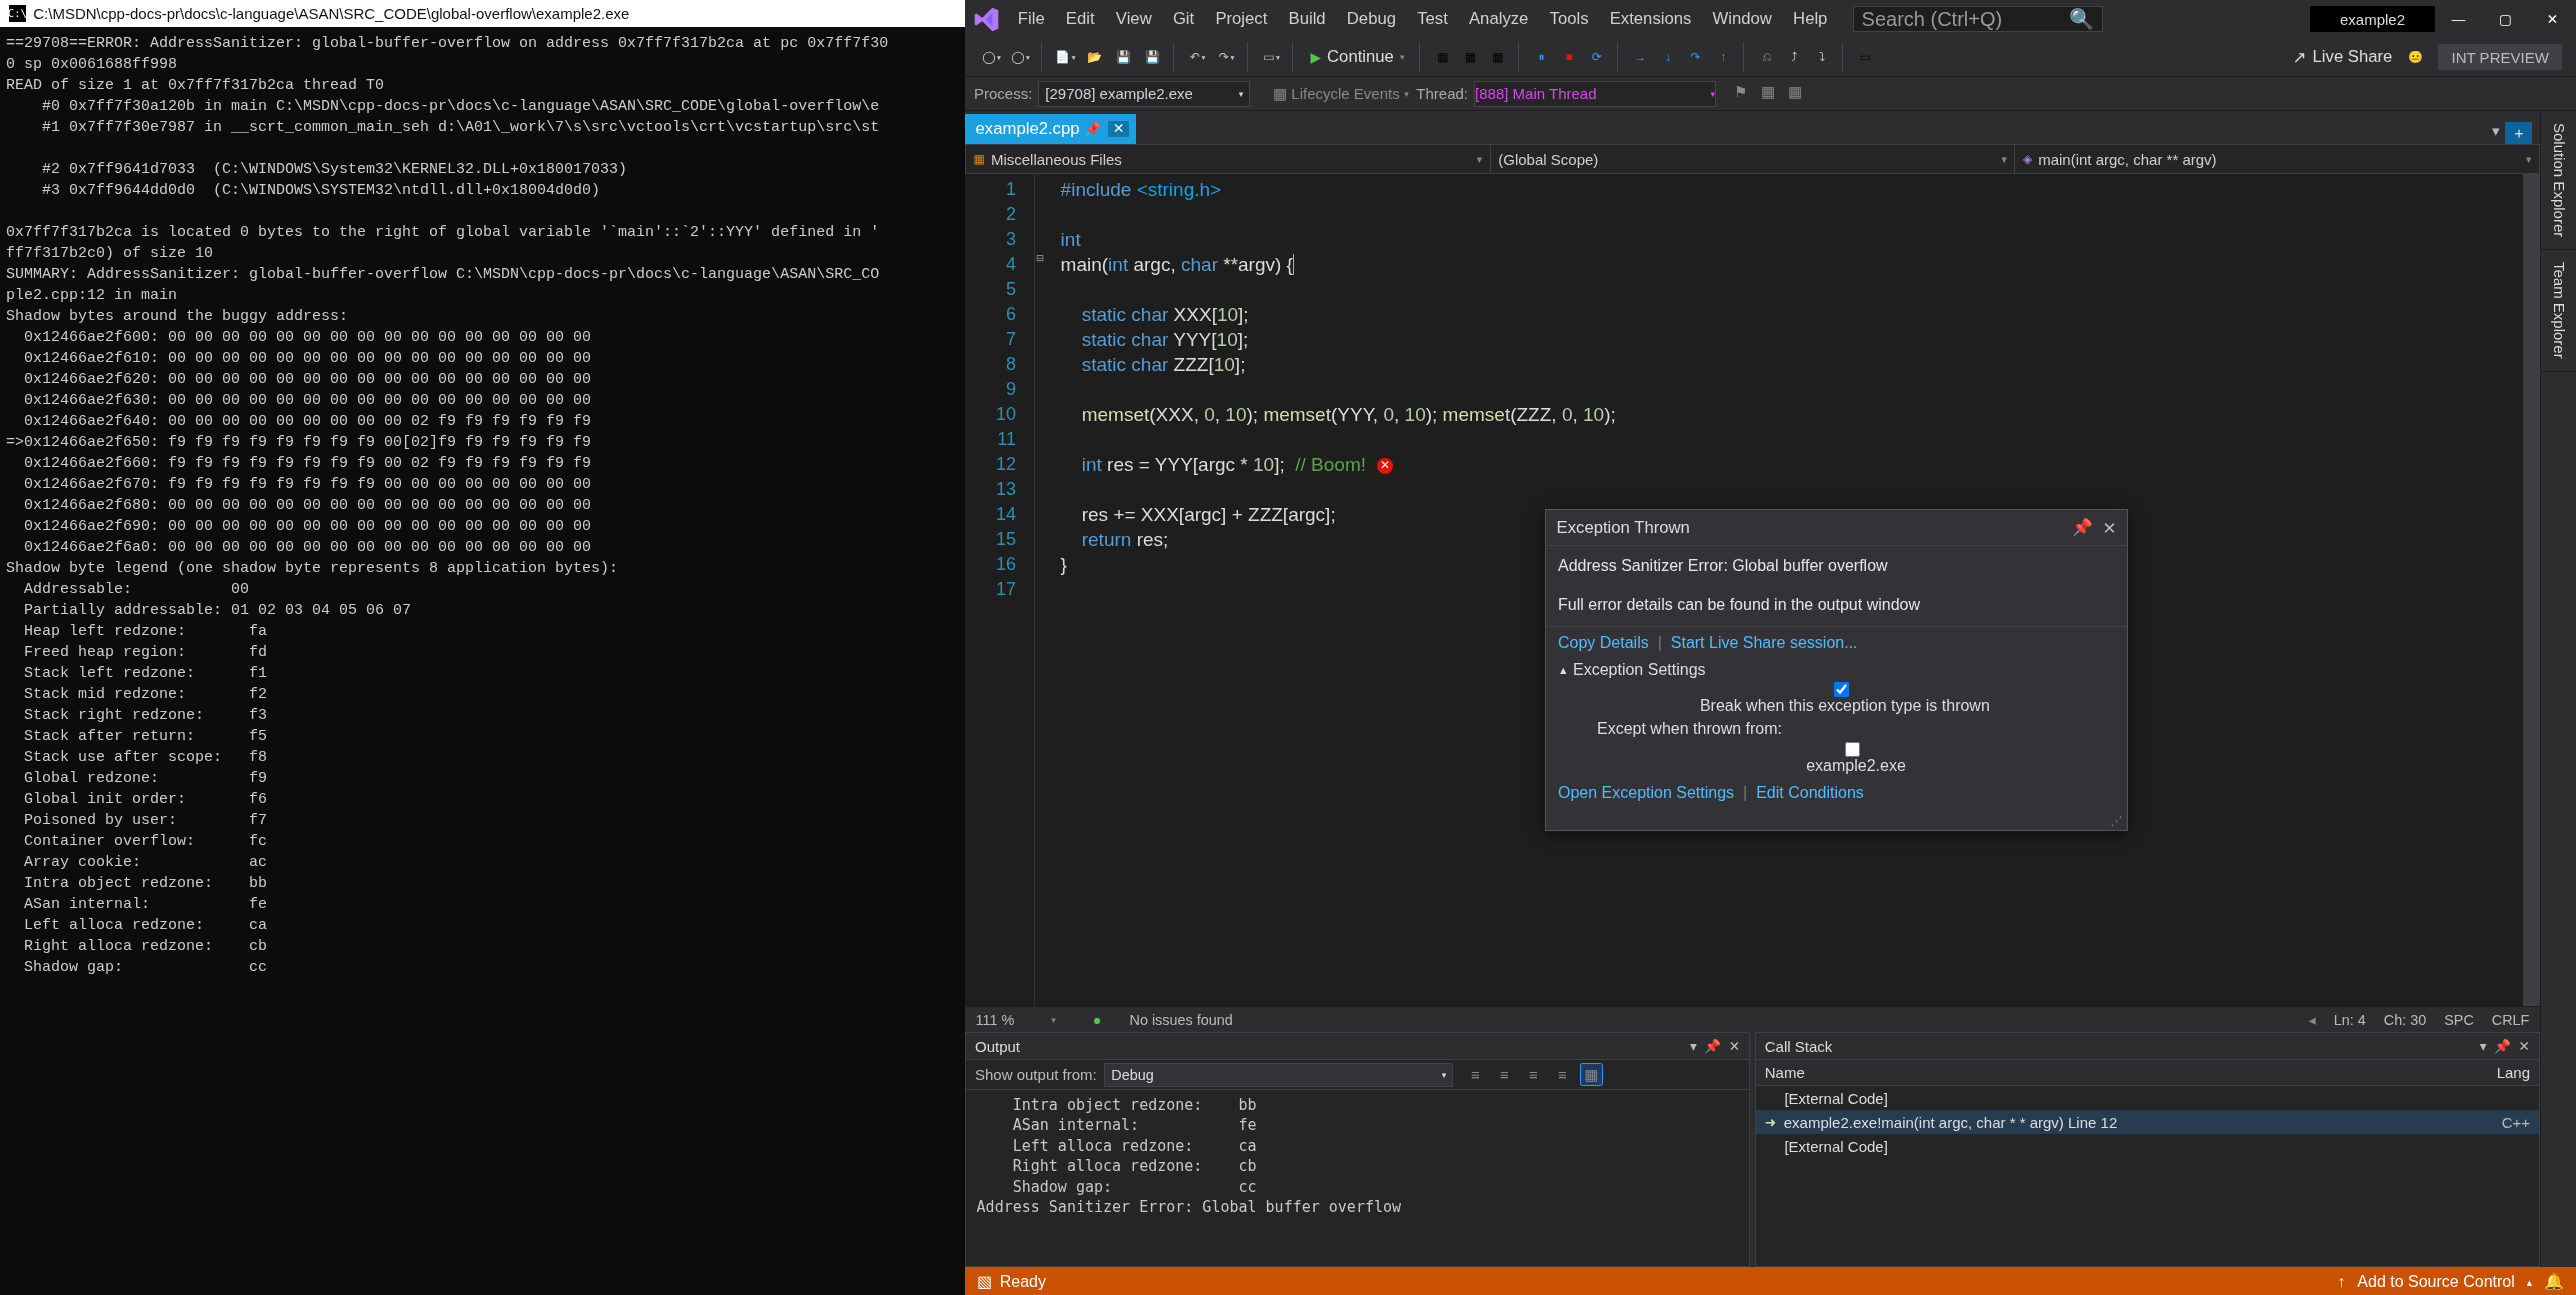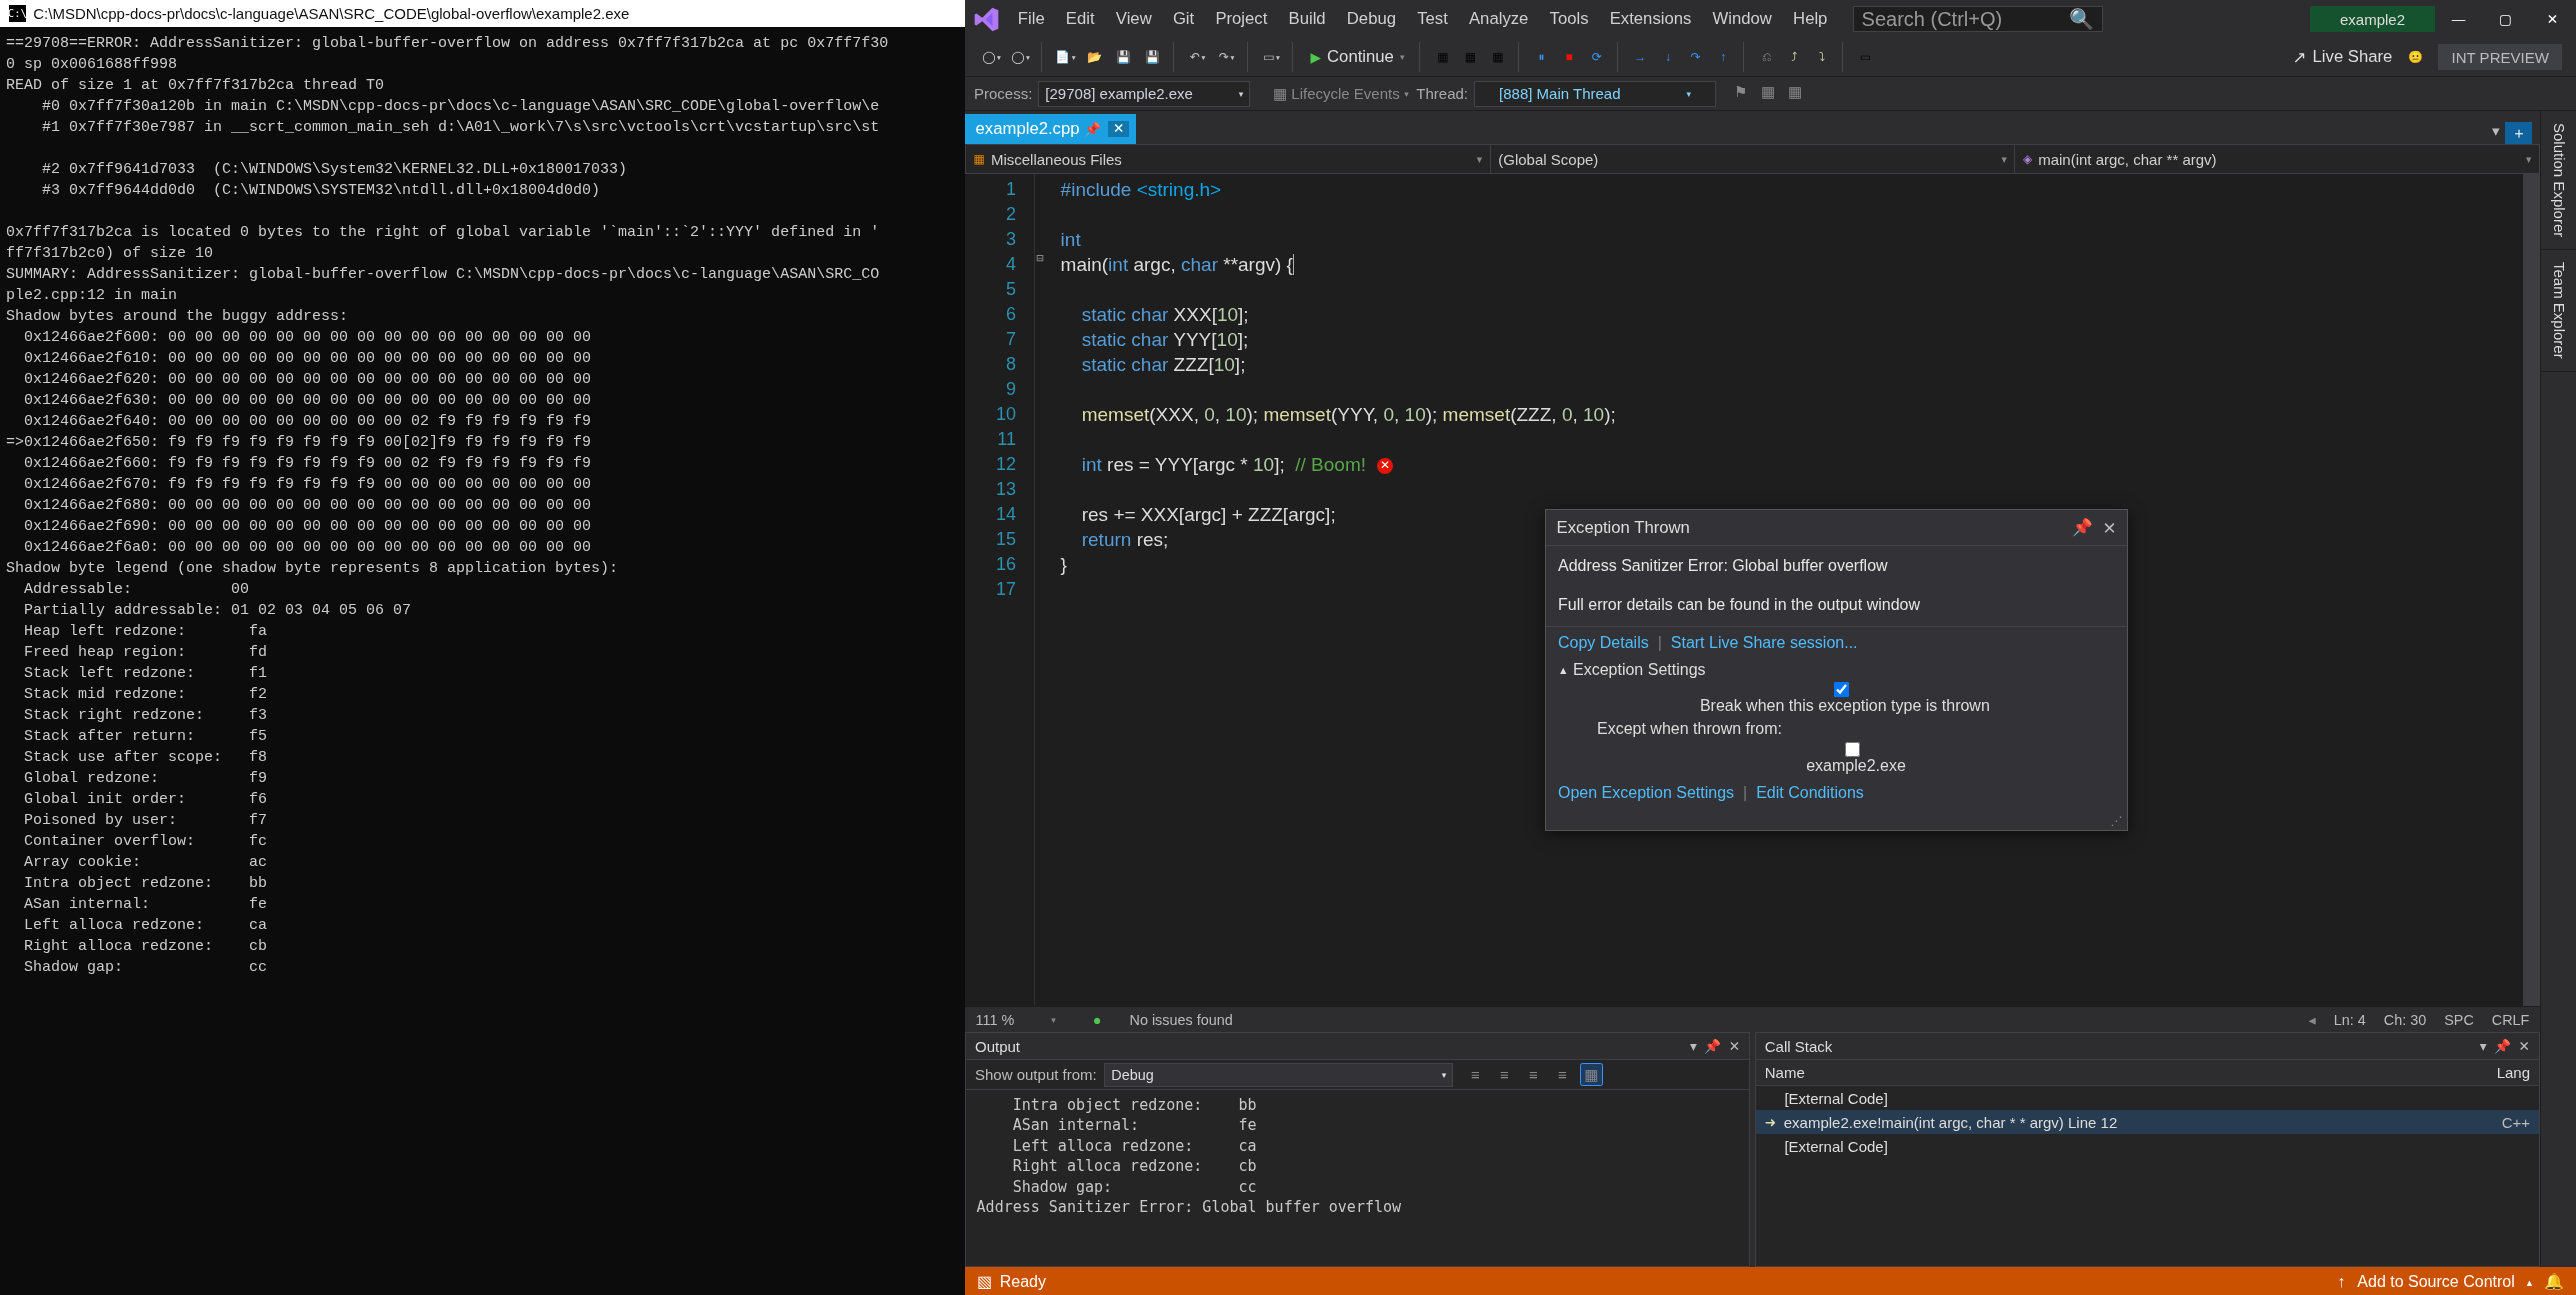--- a/index.html
+++ b/index.html
@@ -13,21 +13,21 @@
 
 
 .vs-window { position: absolute; left: 965px; top: 0; right: 0; bottom: 0; background: #2d2d30; display: flex; flex-direction: column; }
 .vs-titlebar { height: 38px; background: #2d2d30; display: flex; align-items: center; color: #f1f1f1; }
 .vs-titlebar .vs-logo { width: 27px; height: 27px; margin: 0 7.6px; position: relative; }
 .vs-logo svg { width: 100%; height: 100%; }
 .vs-titlebar .menu-item { padding: 0 10.6px; font-size: 16.7px; color: #d0d0d0; cursor: pointer; height: 38px; display: flex; align-items: center; }
 .vs-titlebar .searchbox { margin-left: 15px; display: flex; align-items: center; background: #1e1e1e; border: 0.8px solid #434346; height: 26px; padding: 0 7.6px; color: #999; font-size: 20px; min-width: 250px; }
 .vs-titlebar .searchbox .mag { margin-left: auto; }
 .vs-titlebar .spacer { flex: 1; }
-.vs-titlebar .solution-name { background: #14532d; padding: 4.5px 30px; font-size: 15px; color: #ddd; }
+.vs-titlebar .solution-name { background: #000000; padding: 4.5px 30px; font-size: 15px; color: #ddd; }
 .vs-titlebar .winbtn { width: 47px; height: 38px; display: flex; align-items: center; justify-content: center; color: #fff; font-size: 13.6px; }
 
 .vs-toolbar { height: 39px; background: #2d2d30; border-bottom: 0.8px solid #1e1e1e; display: flex; align-items: center; padding: 0 6px; }
 .tb-group { display: flex; align-items: center; padding: 0 6px; border-right: 0.8px solid #46464a; height: 30px; margin-right: 3px; }
 .tb-group:last-child { border-right: none; }
 .tb-icon { width: 23px; height: 23px; margin: 0 3px; display: flex; align-items: center; justify-content: center; color: #c5c5c5; cursor: pointer; border-radius: 2.3px; }
 .tb-icon .arrow { font-size: 7.6px; margin-left: 1.5px; }
 .tb-continue { display: flex; align-items: center; color: #b5ce9e; padding: 0 7.6px; height: 27px; cursor: pointer; border: 0.8px solid transparent; }
 .tb-continue .play { color: #4ec94e; margin-right: 6px; font-size: 13.6px; }
 .tb-continue span { color: #ddd; font-size: 16.7px; }
@@ -36,21 +36,21 @@
 .int-preview { background: #3f3f46; color: #bbb; padding: 4.5px 13.6px; font-size: 15px; margin: 0 7.6px; cursor: pointer; }
 .tb-arrow-blue { color: #3794ff; }
 .tb-arrow-yellow { color: #dcdcaa; }
 .tb-stop { color: #e51400; }
 .tb-pause { color: #3794ff; }
 .tb-refresh { color: #3794ff; }
 
 .vs-debugbar { height: 34px; background: #2d2d30; border-bottom: 0.8px solid #1e1e1e; display: flex; align-items: center; padding: 0 9px; font-size: 15px; color: #ddd; }
 .vs-debugbar .lbl { color: #aaa; margin-right: 6px; }
 .vs-debugbar .combo { background: #252526; border: 0.8px solid #434346; padding: 3px 6px; margin-right: 15px; min-width: 212px; height: 26px; display: flex; align-items: center; color: #d0d0e0; }
-.vs-debugbar .combo2 { background: #252526; border: 0.8px solid #434346; padding: 3px 24px; margin-right: 15px; min-width: 242px; height: 26px; display: flex; align-items: center; color: #7dd3fc; }
+.vs-debugbar .combo2 { background: #252526; border: 0.8px solid #434346; padding: 3px 0; margin-right: 15px; min-width: 242px; height: 26px; display: flex; align-items: center; color: #d946ef; }
 .vs-debugbar .tiny-icon { width: 21px; height: 21px; margin: 0 3px; color: #888; }
 .lifecycle { color: #888; cursor: pointer; padding: 0 7.6px; font-size: 15px; display:flex; align-items:center; }
 
 
 .vs-main { flex: 1; display: flex; min-height: 0; }
 .vs-center { flex: 1; display: flex; flex-direction: column; min-width: 0; }
 .vs-right-strip { width: 36px; background: #2d2d30; border-left: 0.8px solid #1e1e1e; display:flex; flex-direction:column; }
 .vs-right-strip .vtab { writing-mode: vertical-rl; padding: 12px 7.6px; font-size: 15px; color: #ddd; background: #2d2d30; border-bottom: 0.8px solid #1e1e1e; cursor: pointer; }
 
 

